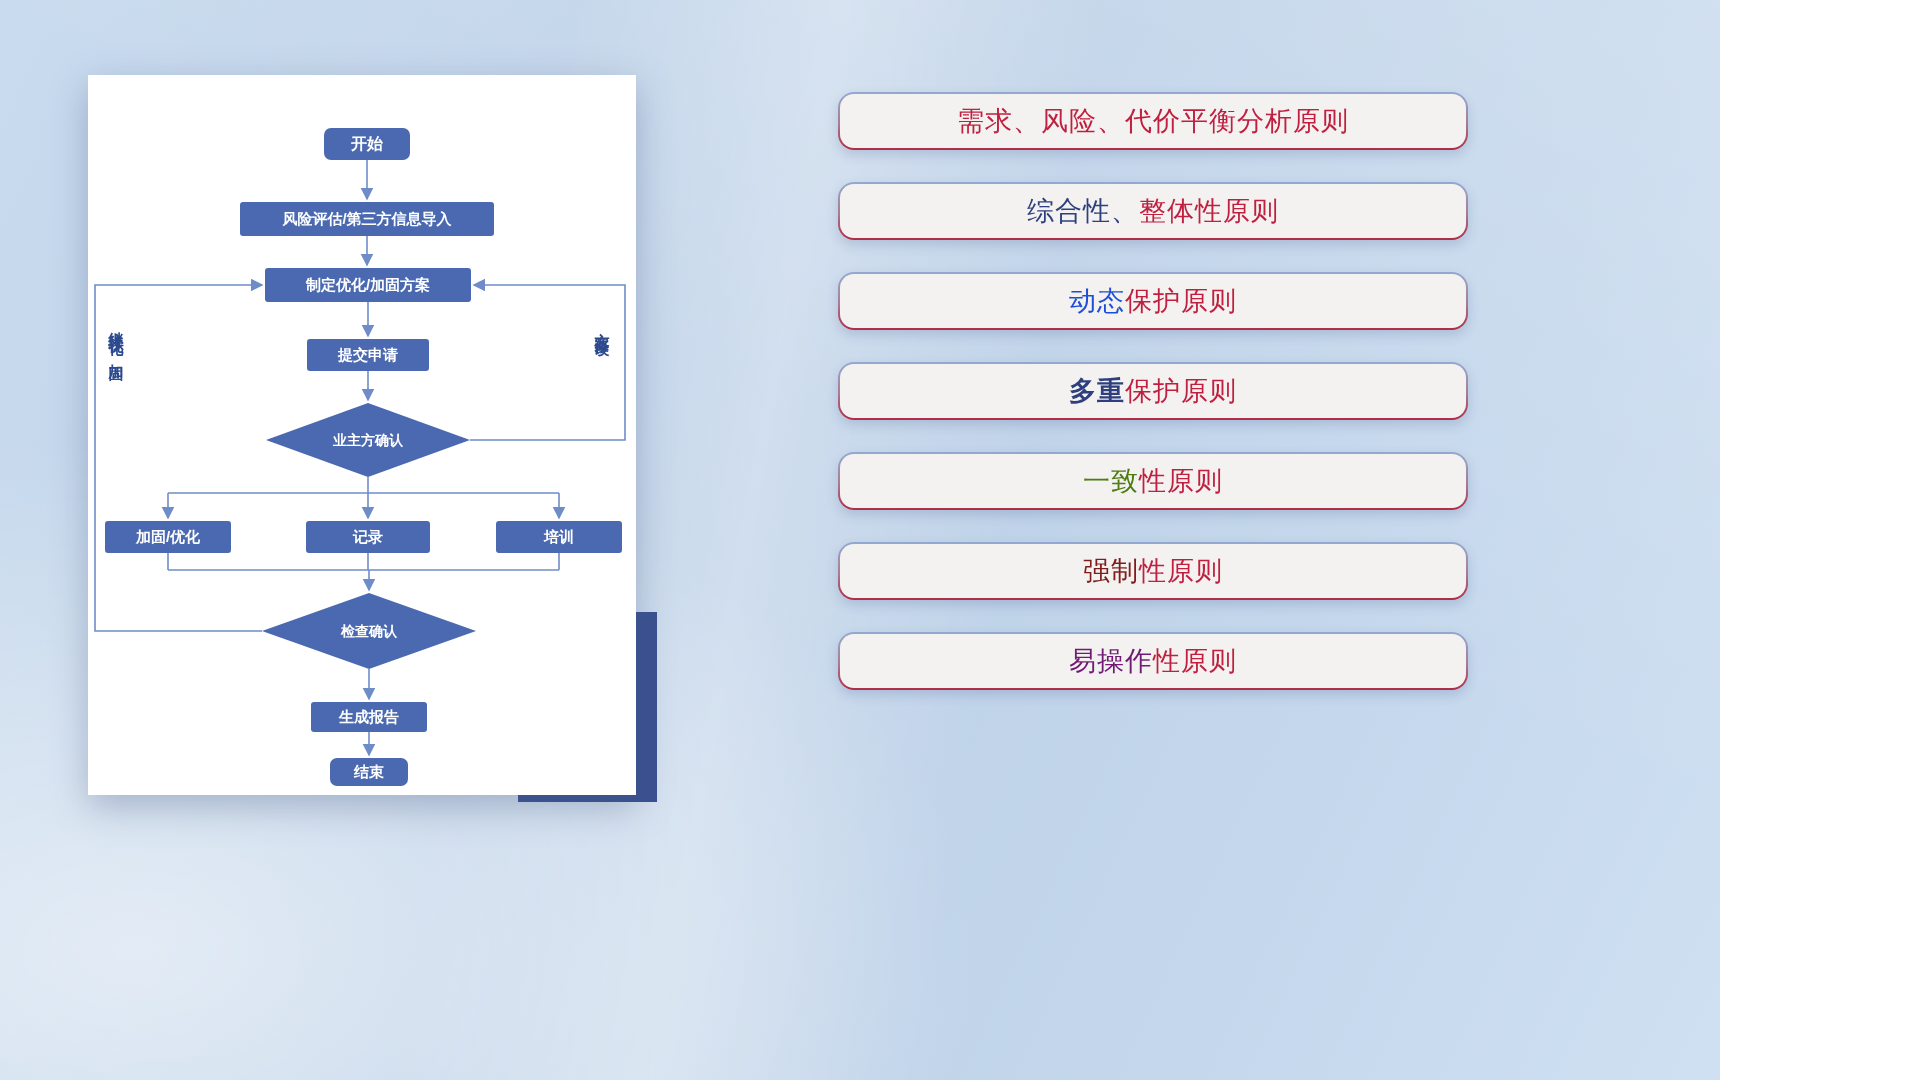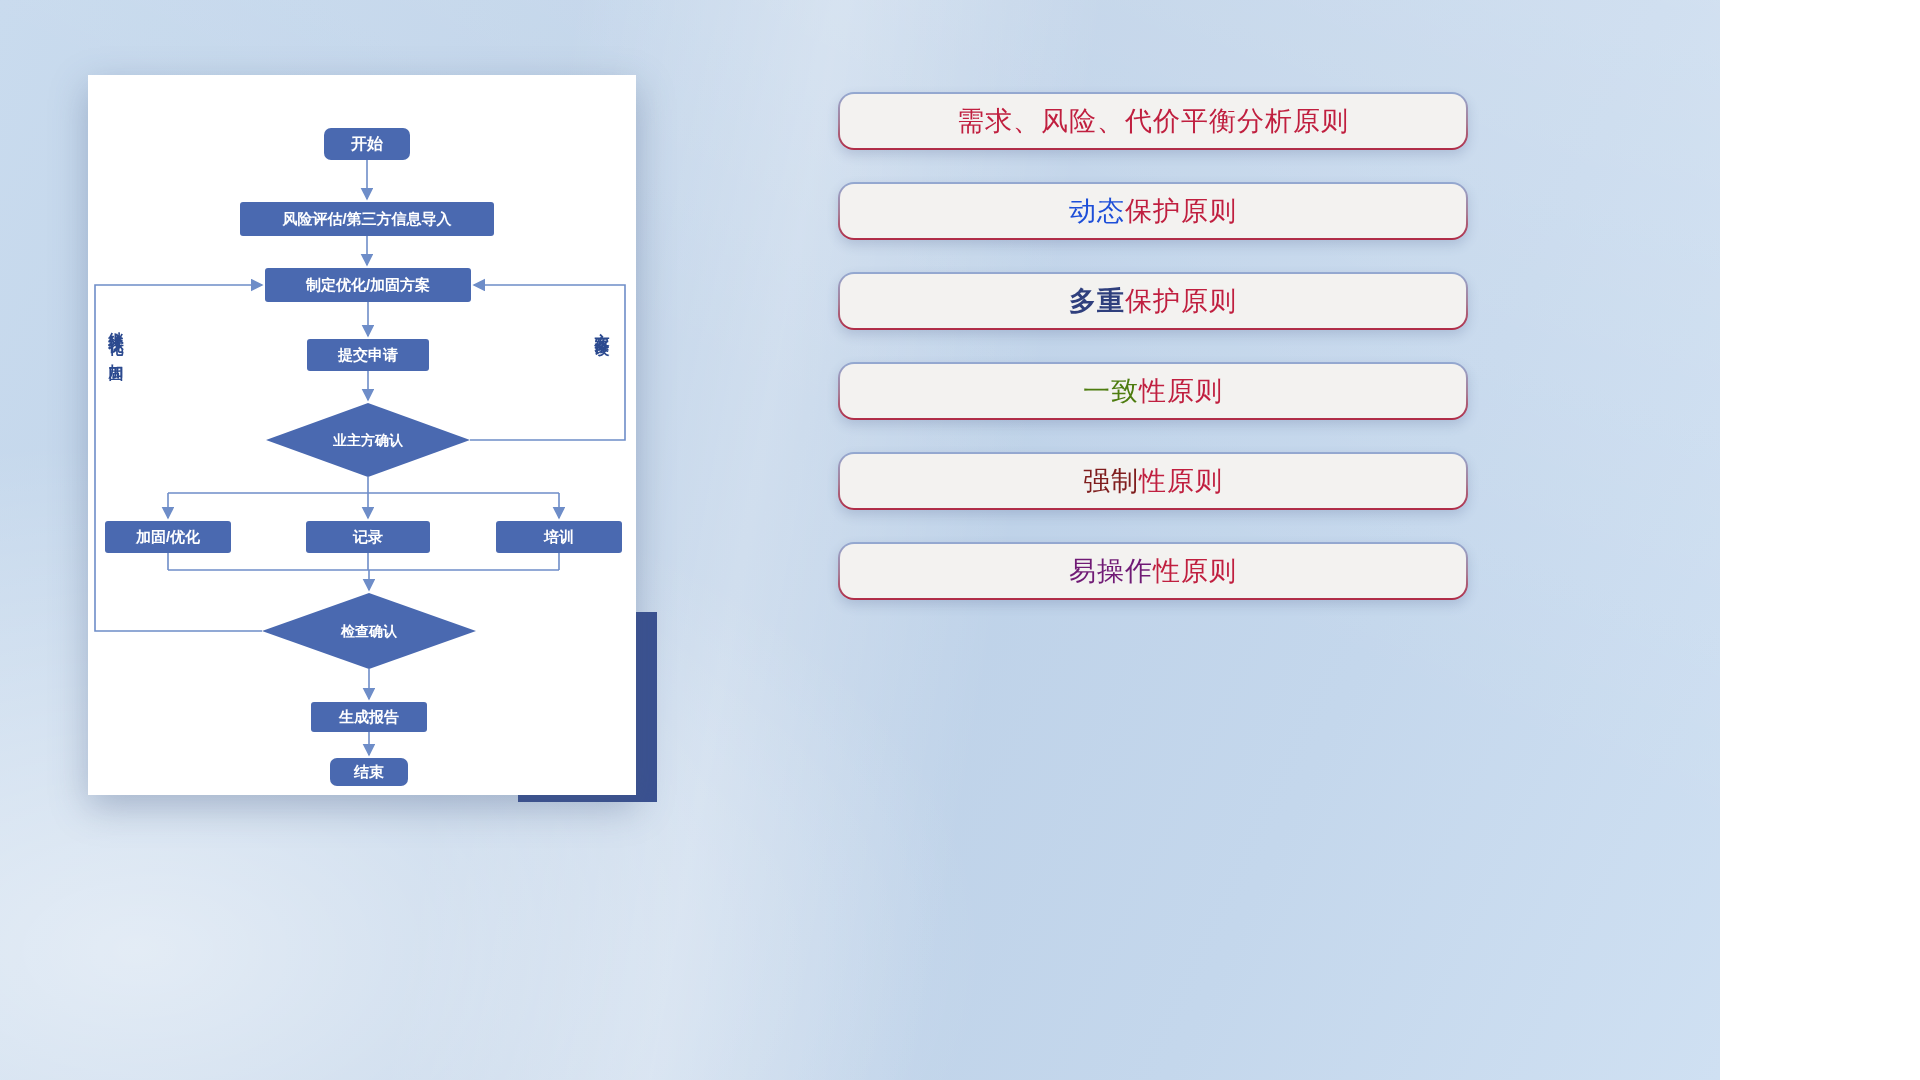--- a/index.html
+++ b/index.html
@@ -137,20 +137,26 @@
 
   <div class="right-col">
     <div>
         <div class="pill-outer">
           <div class="pill-inner">
             <span style="color: rgb(192, 31, 63);">需求、风险、代价平衡分析原则</span>
           </div>
         </div>
         <div class="pill-outer">
           <div class="pill-inner">
+            <span style="color: rgb(47, 63, 125);">综合性、</span>
+            <span style="color: rgb(192, 31, 63);">整体性原则</span>
+          </div>
+        </div>
+        <div class="pill-outer">
+          <div class="pill-inner">
             <span style="color: #1d4ed8;">动态</span>
             <span style="color: rgb(192, 31, 63);">保护原则</span>
           </div>
         </div>
         <div class="pill-outer">
           <div class="pill-inner">
             <span style="color: rgb(47, 63, 125); font-weight: bold;">多重</span>
             <span style="color: rgb(192, 31, 63);">保护原则</span>
           </div>
         </div>

